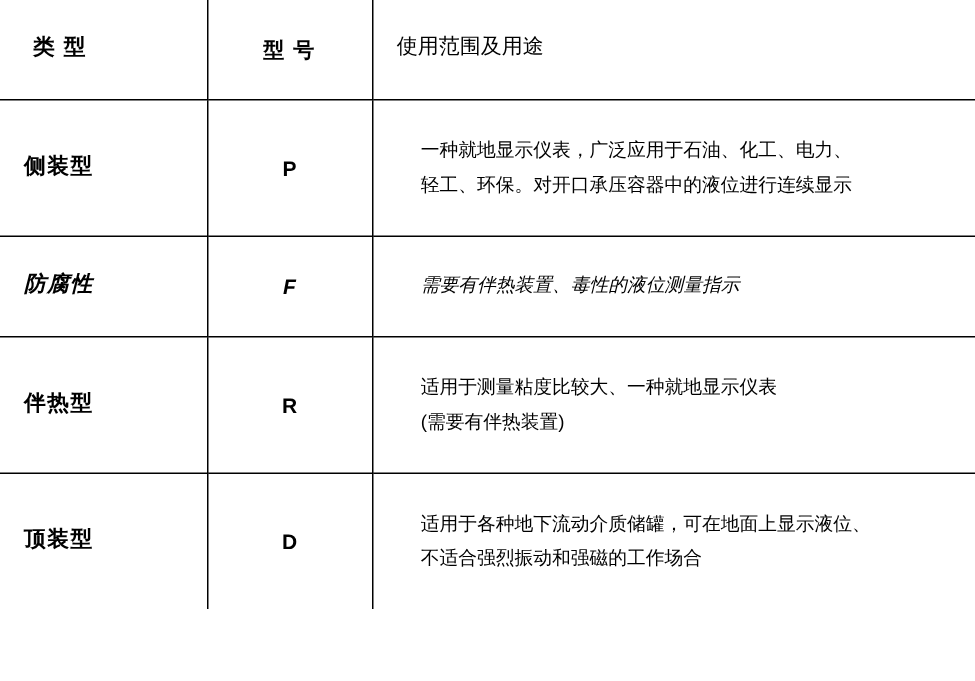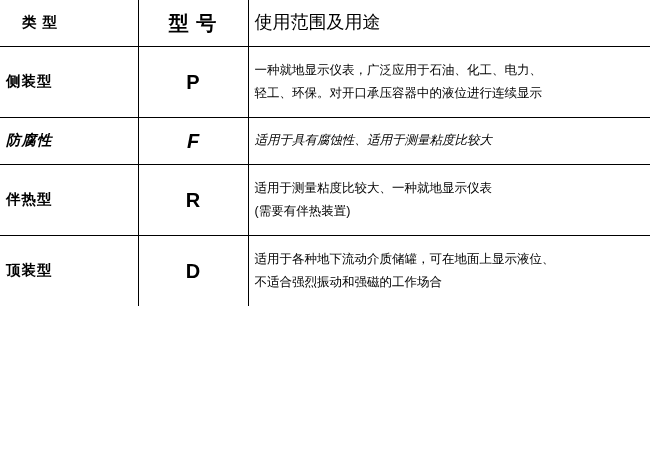--- a/index.html
+++ b/index.html
@@ -19,60 +19,62 @@
     border-collapse: collapse;
     table-layout: fixed;
   }
   .spec-table col.c-type  { width: 138px; }
   .spec-table col.c-model { width: 110px; }
   .spec-table col.c-desc  { width: 402px; }
 
   .spec-table td, .spec-table th {
     border: 1px solid #000000;
     vertical-align: middle;
-    padding: 6px;
+    padding: 16px;
   }
   
   .spec-table tr:first-child td { border-top: none; }
   .spec-table td:first-child { border-left: none; }
   .spec-table td:last-child { border-right: none; }
   .spec-table tr:last-child td { border-bottom: none; }
 
   .cell-type {
     text-align: left;
     padding: 6px 0 6px 8px;
     font-size: 14.5px;
     font-weight: bold;
     letter-spacing: 1px;
     line-height: 1.5;
   }
   .cell-type.head {
     padding-left: 22px;
   }
   .cell-model {
     text-align: center;
-    font-size: 20px;
+    font-size: 14px;
     font-weight: bold;
     line-height: 1.5;
   }
   .cell-model.head {
     letter-spacing: 1px;
   }
   .cell-desc {
     text-align: left;
     padding: 6px 8px 6px 8px;
     font-size: 12.5px;
     line-height: 1.85;
   }
   .cell-desc.head {
-    font-size: 18px;
+    font-size: 14px;
+    font-family: Liberation Mono, monospace;
   }
   .desc-line {
     display: block;
     white-space: nowrap;
+    margin-left: 16px;
   }
   .row-h-head   td { height: 34px; }
   .row-h-2      td { height: 58px; }
   .row-h-1      td { height: 34px; font-style: italic; }
   .row-h-2b     td { height: 58px; }
 </style>
 </head>
 <body>
 
 <table class="spec-table">
@@ -94,21 +96,21 @@
       <td class="cell-desc">
         <span class="desc-line">一种就地显示仪表，广泛应用于石油、化工、电力、</span>
         <span class="desc-line">轻工、环保。对开口承压容器中的液位进行连续显示</span>
       </td>
     </tr>
 
     <tr class="row-h-1">
       <td class="cell-type">防腐性</td>
       <td class="cell-model">F</td>
       <td class="cell-desc">
-        <span class="desc-line">适用于具有腐蚀性、适用于测量粘度比较大</span>
+        <span class="desc-line">需要有伴热装置、毒性的液位测量指示</span>
       </td>
     </tr>
 
     <tr class="row-h-2">
       <td class="cell-type">伴热型</td>
       <td class="cell-model">R</td>
       <td class="cell-desc">
         <span class="desc-line">适用于测量粘度比较大、一种就地显示仪表</span>
         <span class="desc-line">(需要有伴热装置)</span>
       </td>

